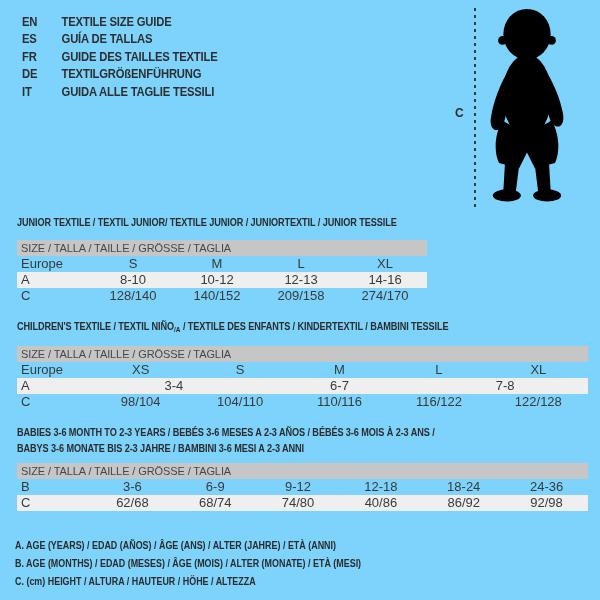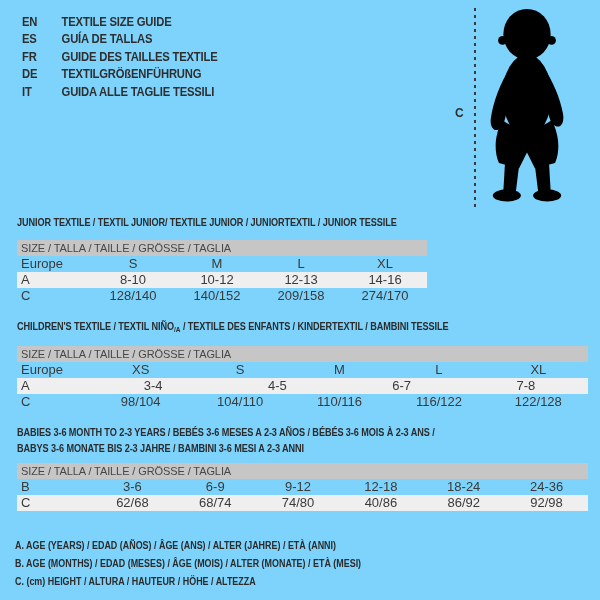--- a/index.html
+++ b/index.html
@@ -135,21 +135,20 @@
       <span class="cell lbl">Europe</span>
       <span class="cell">XS</span>
       <span class="cell">S</span>
       <span class="cell">M</span>
       <span class="cell">L</span>
       <span class="cell">XL</span>
     </div>
     <div class="row stripe">
       <span class="cell lbl">A</span>
       <span class="cell">3-4</span>
-      <span class="cell">4-5</span>
       <span class="cell">6-7</span>
       <span class="cell">7-8</span>
     </div>
     <div class="row">
       <span class="cell lbl">C</span>
       <span class="cell">98/104</span>
       <span class="cell">104/110</span>
       <span class="cell">110/116</span>
       <span class="cell">116/122</span>
       <span class="cell">122/128</span>

